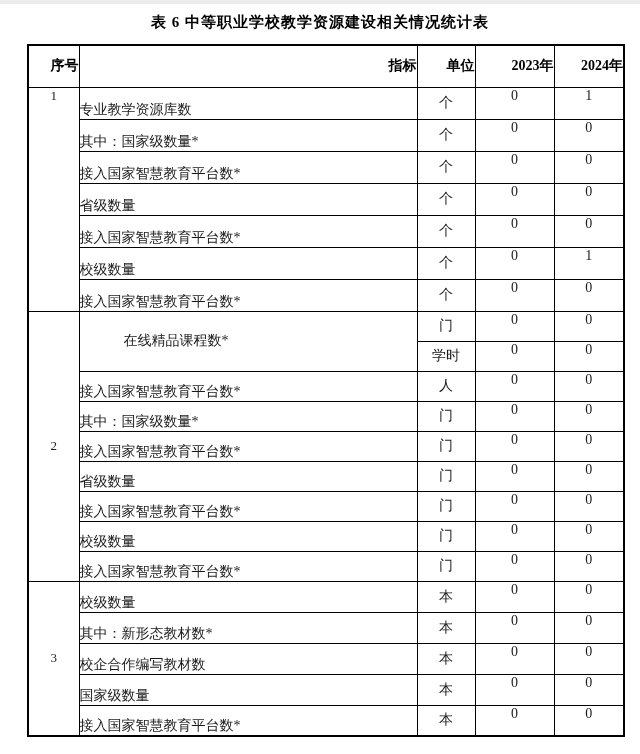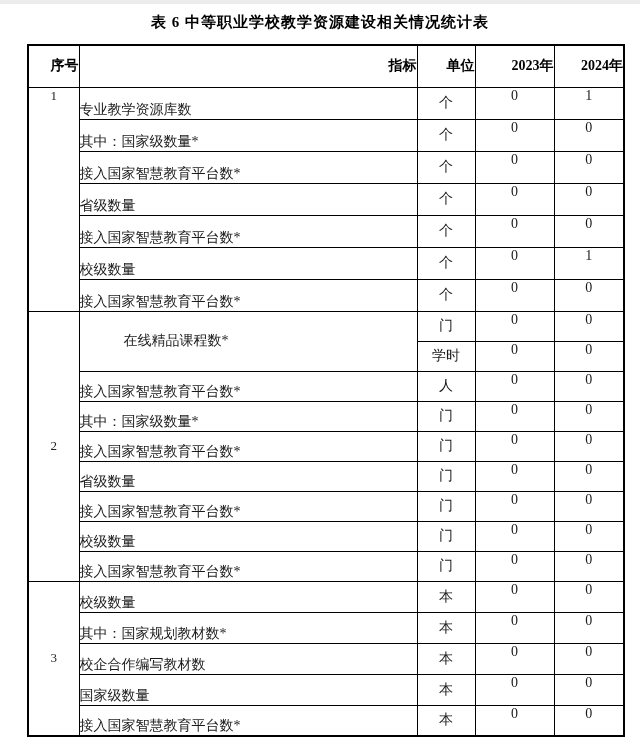--- a/index.html
+++ b/index.html
@@ -216,21 +216,21 @@
       </tr>
 
       <tr class="s3">
         <td class="no-cell no-mid" rowspan="5">3</td>
         <td class="ind">校级数量</td>
         <td class="unit">本</td>
         <td class="num">0</td>
         <td class="num">0</td>
       </tr>
       <tr class="s3">
-        <td class="ind">其中：国家规划教材数*</td>
+        <td class="ind">其中：新形态教材数*</td>
         <td class="unit">本</td>
         <td class="num">0</td>
         <td class="num">0</td>
       </tr>
       <tr class="s3">
         <td class="ind">校企合作编写教材数</td>
         <td class="unit">本</td>
         <td class="num">0</td>
         <td class="num">0</td>
       </tr>

